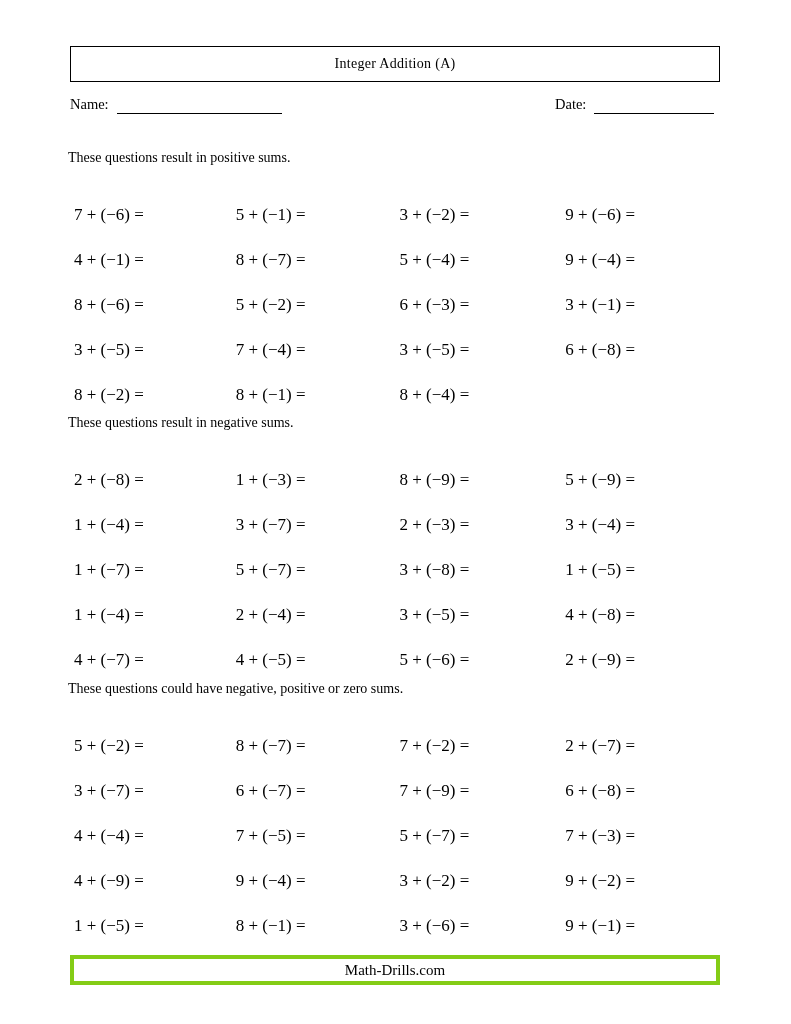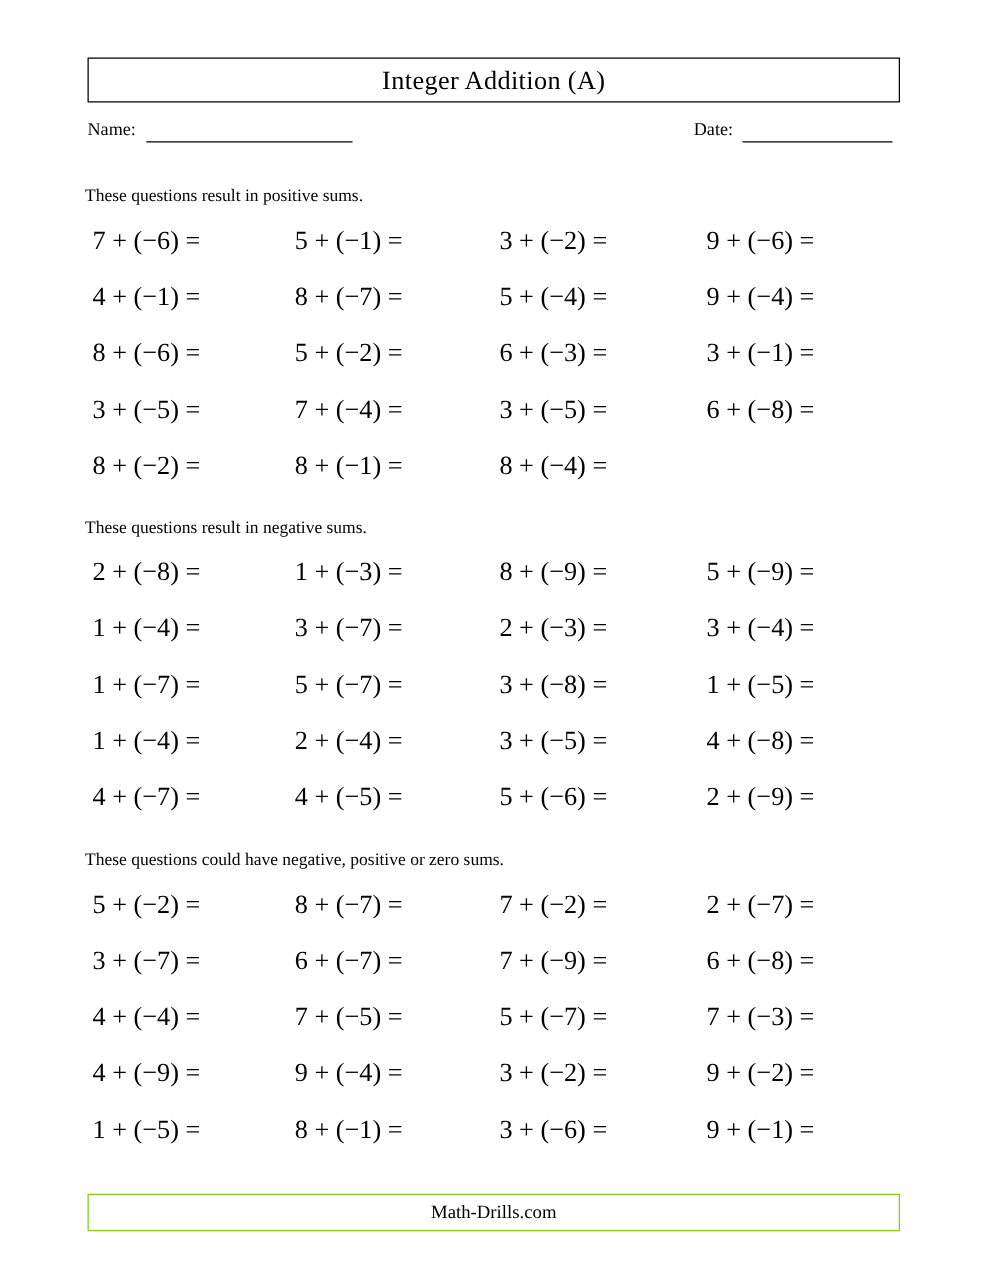--- a/index.html
+++ b/index.html
@@ -27,21 +27,21 @@
     top: 46px;
     width: 650px;
     height: 36px;
     border: 1px solid #000000;
     box-sizing: border-box;
     display: flex;
     align-items: center;
     justify-content: center;
   }
   .title-text {
-    font-size: 21px;
+    font-size: 14px;
     letter-spacing: 0.3px;
   }
   .namedate-row {
     position: absolute;
     left: 70px;
     top: 96px;
     width: 650px;
     height: 28px;
   }
   .field {
@@ -75,22 +75,22 @@
   }
   .grid {
     margin-top: 14px;
     display: grid;
     grid-template-columns: repeat(4, 1fr);
     row-gap: 0px;
   }
   .cell {
     height: 45px;
     display: flex;
-    align-items: flex-start;
-    font-size: 21px;
+    align-items: flex-end;
+    font-size: 17px;
     white-space: nowrap;
     font-family: Liberation Serif, serif;
   }
   .cell-inner {
     display: inline-block;
     padding-left: 6px;
   }
   
   .grid .cell:nth-child(4n+1) .cell-inner { padding-left: 6px; }
   .grid .cell:nth-child(4n+2) .cell-inner { padding-left: 4px; }
@@ -100,21 +100,21 @@
   #section-1 { top: 150px; }
   #section-2 { top: 415px; }
   #section-3 { top: 681px; }
 
   .footer-box {
     position: absolute;
     left: 70px;
     top: 955px;
     width: 650px;
     height: 30px;
-    border: 1px solid #84cc16;
+    border: 4px solid #84cc16;
     box-sizing: border-box;
     display: flex;
     align-items: center;
     justify-content: center;
   }
   .footer-text {
     font-size: 15px;
   }
 </style>
 </head>

